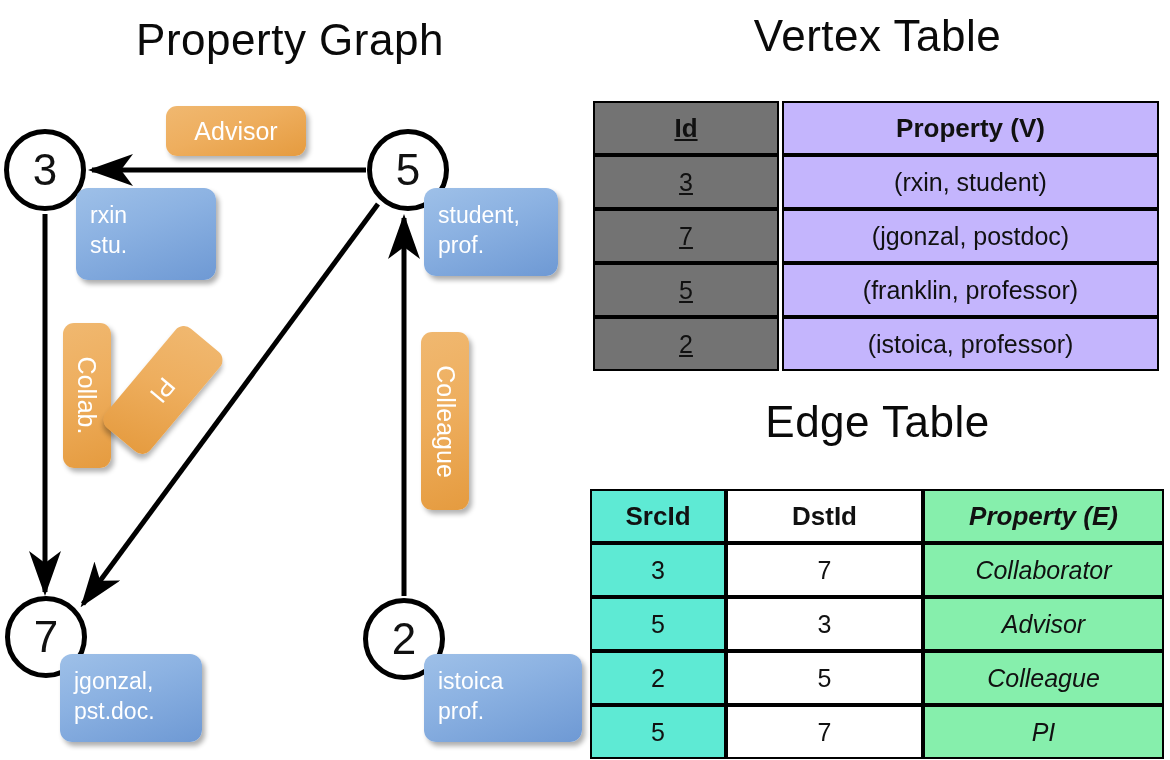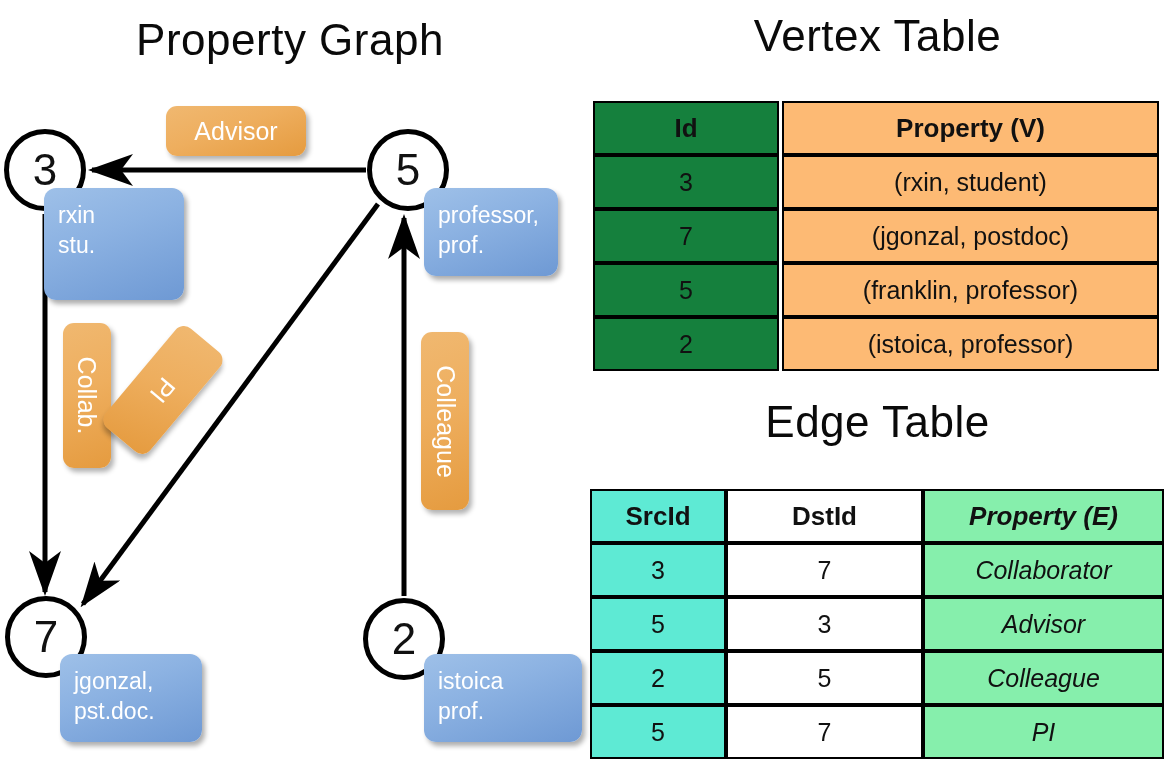--- a/index.html
+++ b/index.html
@@ -77,21 +77,21 @@
     box-shadow: 3px 4px 5px rgba(0,0,0,0.32);
     color: #ffffff;
     font-family: "Liberation Sans", sans-serif;
     font-weight: 300;
     font-size: 23px;
     line-height: 30px;
     padding: 12px 0 0 14px;
     box-sizing: border-box;
     z-index: 5;
   }
-  #vprop-3 { left: 44px;  top: 188px; width: 140px; height: 112px; }
+  #vprop-3 { left: 76px;  top: 188px; width: 140px; height: 92px; }
   #vprop-5 { left: 424px; top: 188px; width: 134px; height: 88px; }
   #vprop-7 { left: 60px;  top: 654px; width: 142px; height: 88px; }
   #vprop-2 { left: 424px; top: 654px; width: 158px; height: 88px; }
 
   
   .edge-label {
     position: absolute;
     border-radius: 11px;
     background: linear-gradient(160deg, #f0b870 0%, #eeae5e 45%, #e59b3f 100%);
     box-shadow: 3px 4px 5px rgba(0,0,0,0.30);
@@ -148,24 +148,24 @@
   }
   .tbl th {
     font-weight: 700;
     font-size: 26px;
   }
 
   
   #vertex-id-table   { left: 593px; top: 101px; }
   #vertex-prop-table { left: 782px; top: 101px; }
   #vertex-id-table td, #vertex-id-table th {
-    width: 186px; height: 54px; background: #15803d;
+    width: 186px; height: 54px; background: #737373; text-decoration: underline;
   }
   #vertex-prop-table td, #vertex-prop-table th {
-    width: 377px; height: 54px; background: #fdba74;
+    width: 377px; height: 54px; background: #c4b5fd;
   }
 
   
   #edge-src-table  { left: 590px; top: 489px; }
   #edge-dst-table  { left: 726px; top: 489px; }
   #edge-prop-table { left: 923px; top: 489px; }
   #edge-src-table td, #edge-src-table th { width: 136px; height: 54px; background: #5eead4; margin-top: 12px; }
   #edge-dst-table td, #edge-dst-table th { width: 197px; height: 54px; background: #fff; }
   #edge-prop-table td, #edge-prop-table th { width: 241px; height: 54px; background: #86efac; font-style: italic; }
 </style>
@@ -205,21 +205,21 @@
   </div>
   <div class="node" id="node-2">
     <span>2</span>
   </div>
 
   <div class="prop-box" id="vprop-3">
     <div>rxin</div>
     <div>stu.</div>
   </div>
   <div class="prop-box" id="vprop-5">
-    <div>professor,</div>
+    <div>student,</div>
     <div>prof.</div>
   </div>
   <div class="prop-box" id="vprop-7">
     <div>jgonzal,</div>
     <div>pst.doc.</div>
   </div>
   <div class="prop-box" id="vprop-2">
     <div>istoica</div>
     <div>prof.</div>
   </div>

